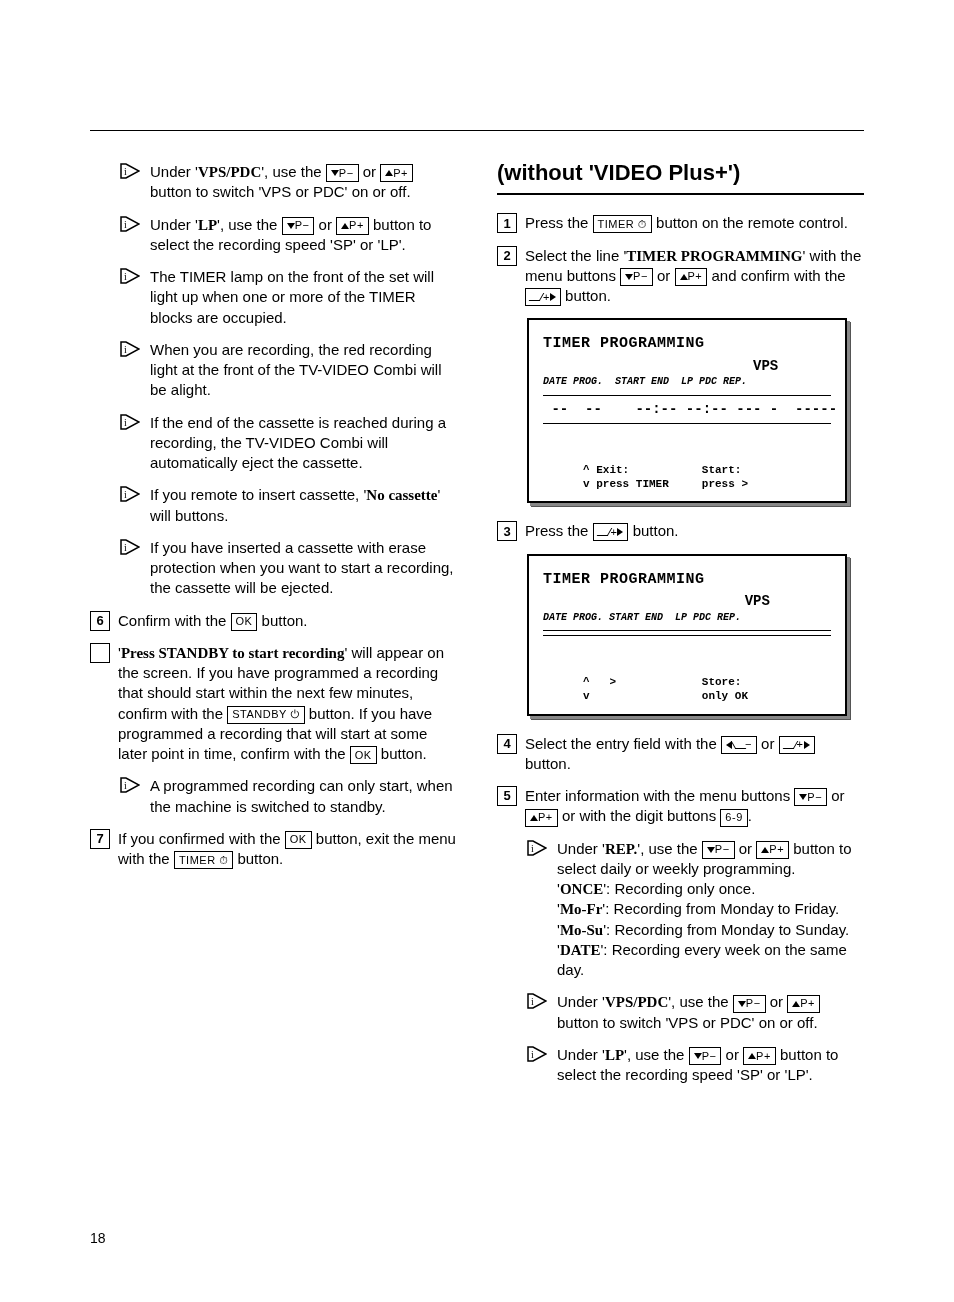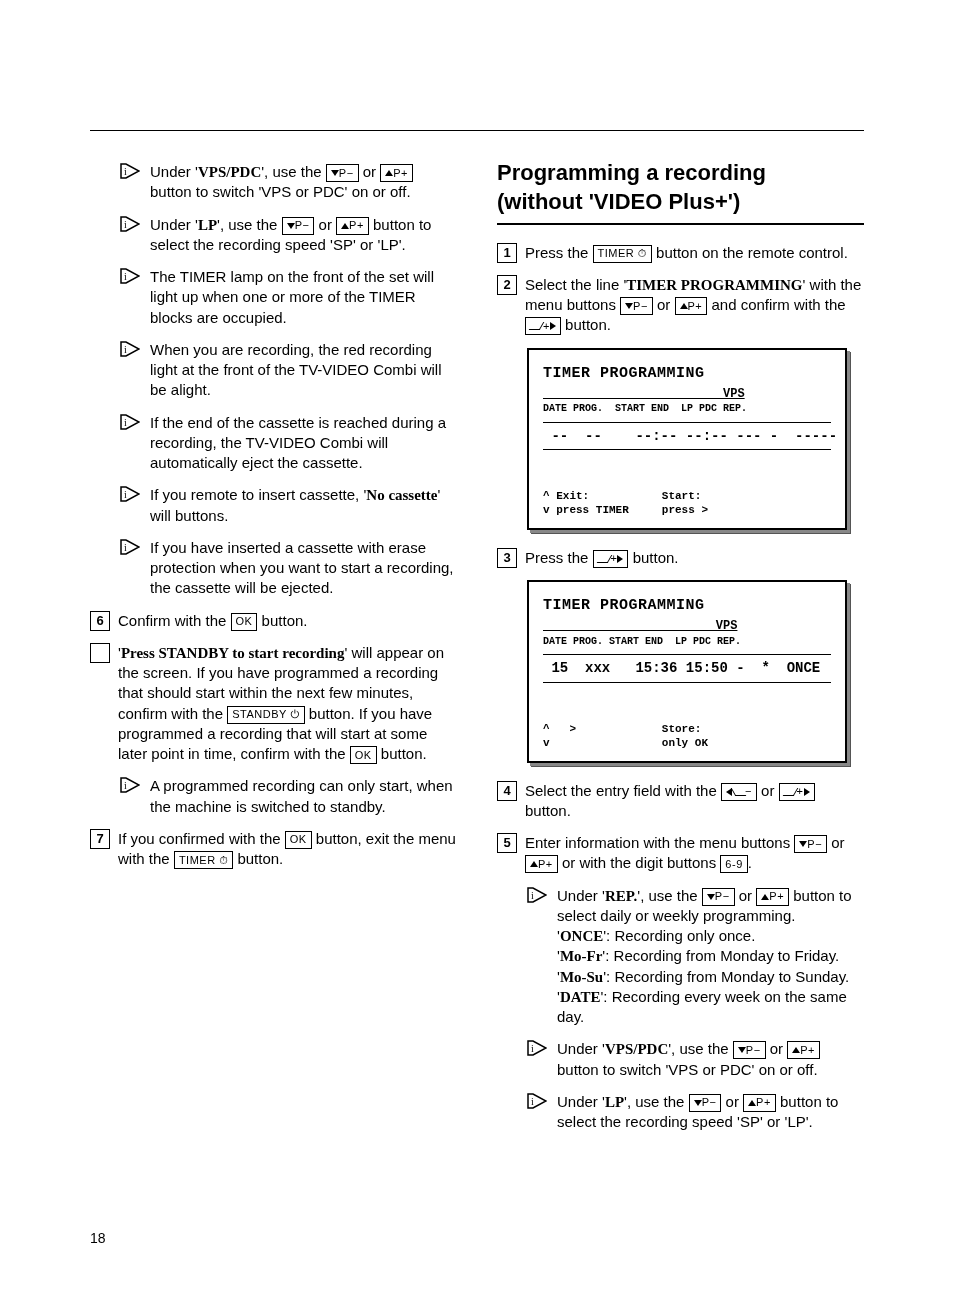--- a/index.html
+++ b/index.html
@@ -101,26 +101,26 @@
   .osd-frame {
     border: 2px solid #000;
     box-shadow: 3px 3px 0 #888, 4px 4px 0 #555;
     padding: 14px 14px 10px 14px;
     font-family: "Courier New", monospace;
     font-size: 13px;
     font-weight: 700;
     line-height: 1.35;
   }
   .osd-title { font-size: 15px; margin-bottom: 2px; letter-spacing: 0.5px;}
-  .osd-hdr   { font-size: 12px; white-space: pre; text-decoration: underline; }
-  .osd-hdr2  { font-size: 10px; white-space: pre; margin-bottom: 6px;}
+  .osd-hdr   { font-size: 14px; white-space: pre; }
+  .osd-hdr2  { font-size: 10px; white-space: pre; margin-bottom: 6px; font-style: italic;}
   .osd-line  { font-size: 14px; white-space: pre; margin-top: 2px; margin-bottom: 2px; }
   .osd-sep   { border-top: 1px solid #000; margin: 4px 0; }
   .osd-gap   { height: 36px; }
-  .osd-foot  { font-size: 11px; white-space: pre; line-height: 1.25; }
+  .osd-foot  { font-size: 11px; white-space: pre; line-height: 1.25; margin-left: 40px; }
   .pageno {
     position: absolute;
     left: 90px;
     bottom: 56px;
     font-size: 14px;
   }
   
   .tri-down, .tri-up, .tri-left, .tri-right {
     display:inline-block; width:0; height:0; vertical-align: middle;
   }
@@ -255,21 +255,20 @@
 
       <div class="step">
         <span class="numbox">7</span>
         <div class="content">
           <span>If you confirmed with the </span><span class="btn-box">OK</span><span> button, exit the menu with the </span><span class="btn-box"><span>TIMER</span>&nbsp;⏱</span><span> button.</span>
         </div>
       </div>
     </div>
 
     <div class="col">
-      <div class="section-title">Programming a recording</div>
       <div class="section-title">(without 'VIDEO Plus+')</div>
       <div class="section-rule"></div>
 
       <div class="step">
         <span class="numbox">1</span>
         <div class="content">
           <span>Press the </span><span class="btn-box"><span>TIMER</span>&nbsp;⏱</span><span> button on the remote control.</span>
         </div>
       </div>
 
@@ -300,21 +299,20 @@
           <span>Press the </span><span class="btn-box"><span class="skew-right"></span>+<span class="tri-right"></span></span><span> button.</span>
         </div>
       </div>
 
       <div class="osd">
         <div class="osd-frame">
           <div class="osd-title">TIMER PROGRAMMING</div>
           <div class="osd-hdr">                        VPS</div>
           <div class="osd-hdr2">DATE PROG. START END  LP PDC REP.</div>
           <div class="osd-sep"></div>
-          <div class="osd-line"> 15  xxx   15:36 15:50 -  *  ONCE</div>
           <div class="osd-sep"></div>
           <div class="osd-gap"></div>
           <div class="osd-foot">^   &gt;             Store:</div>
           <div class="osd-foot">v                 only OK</div>
         </div>
       </div>
 
       <div class="step">
         <span class="numbox">4</span>
         <div class="content">

